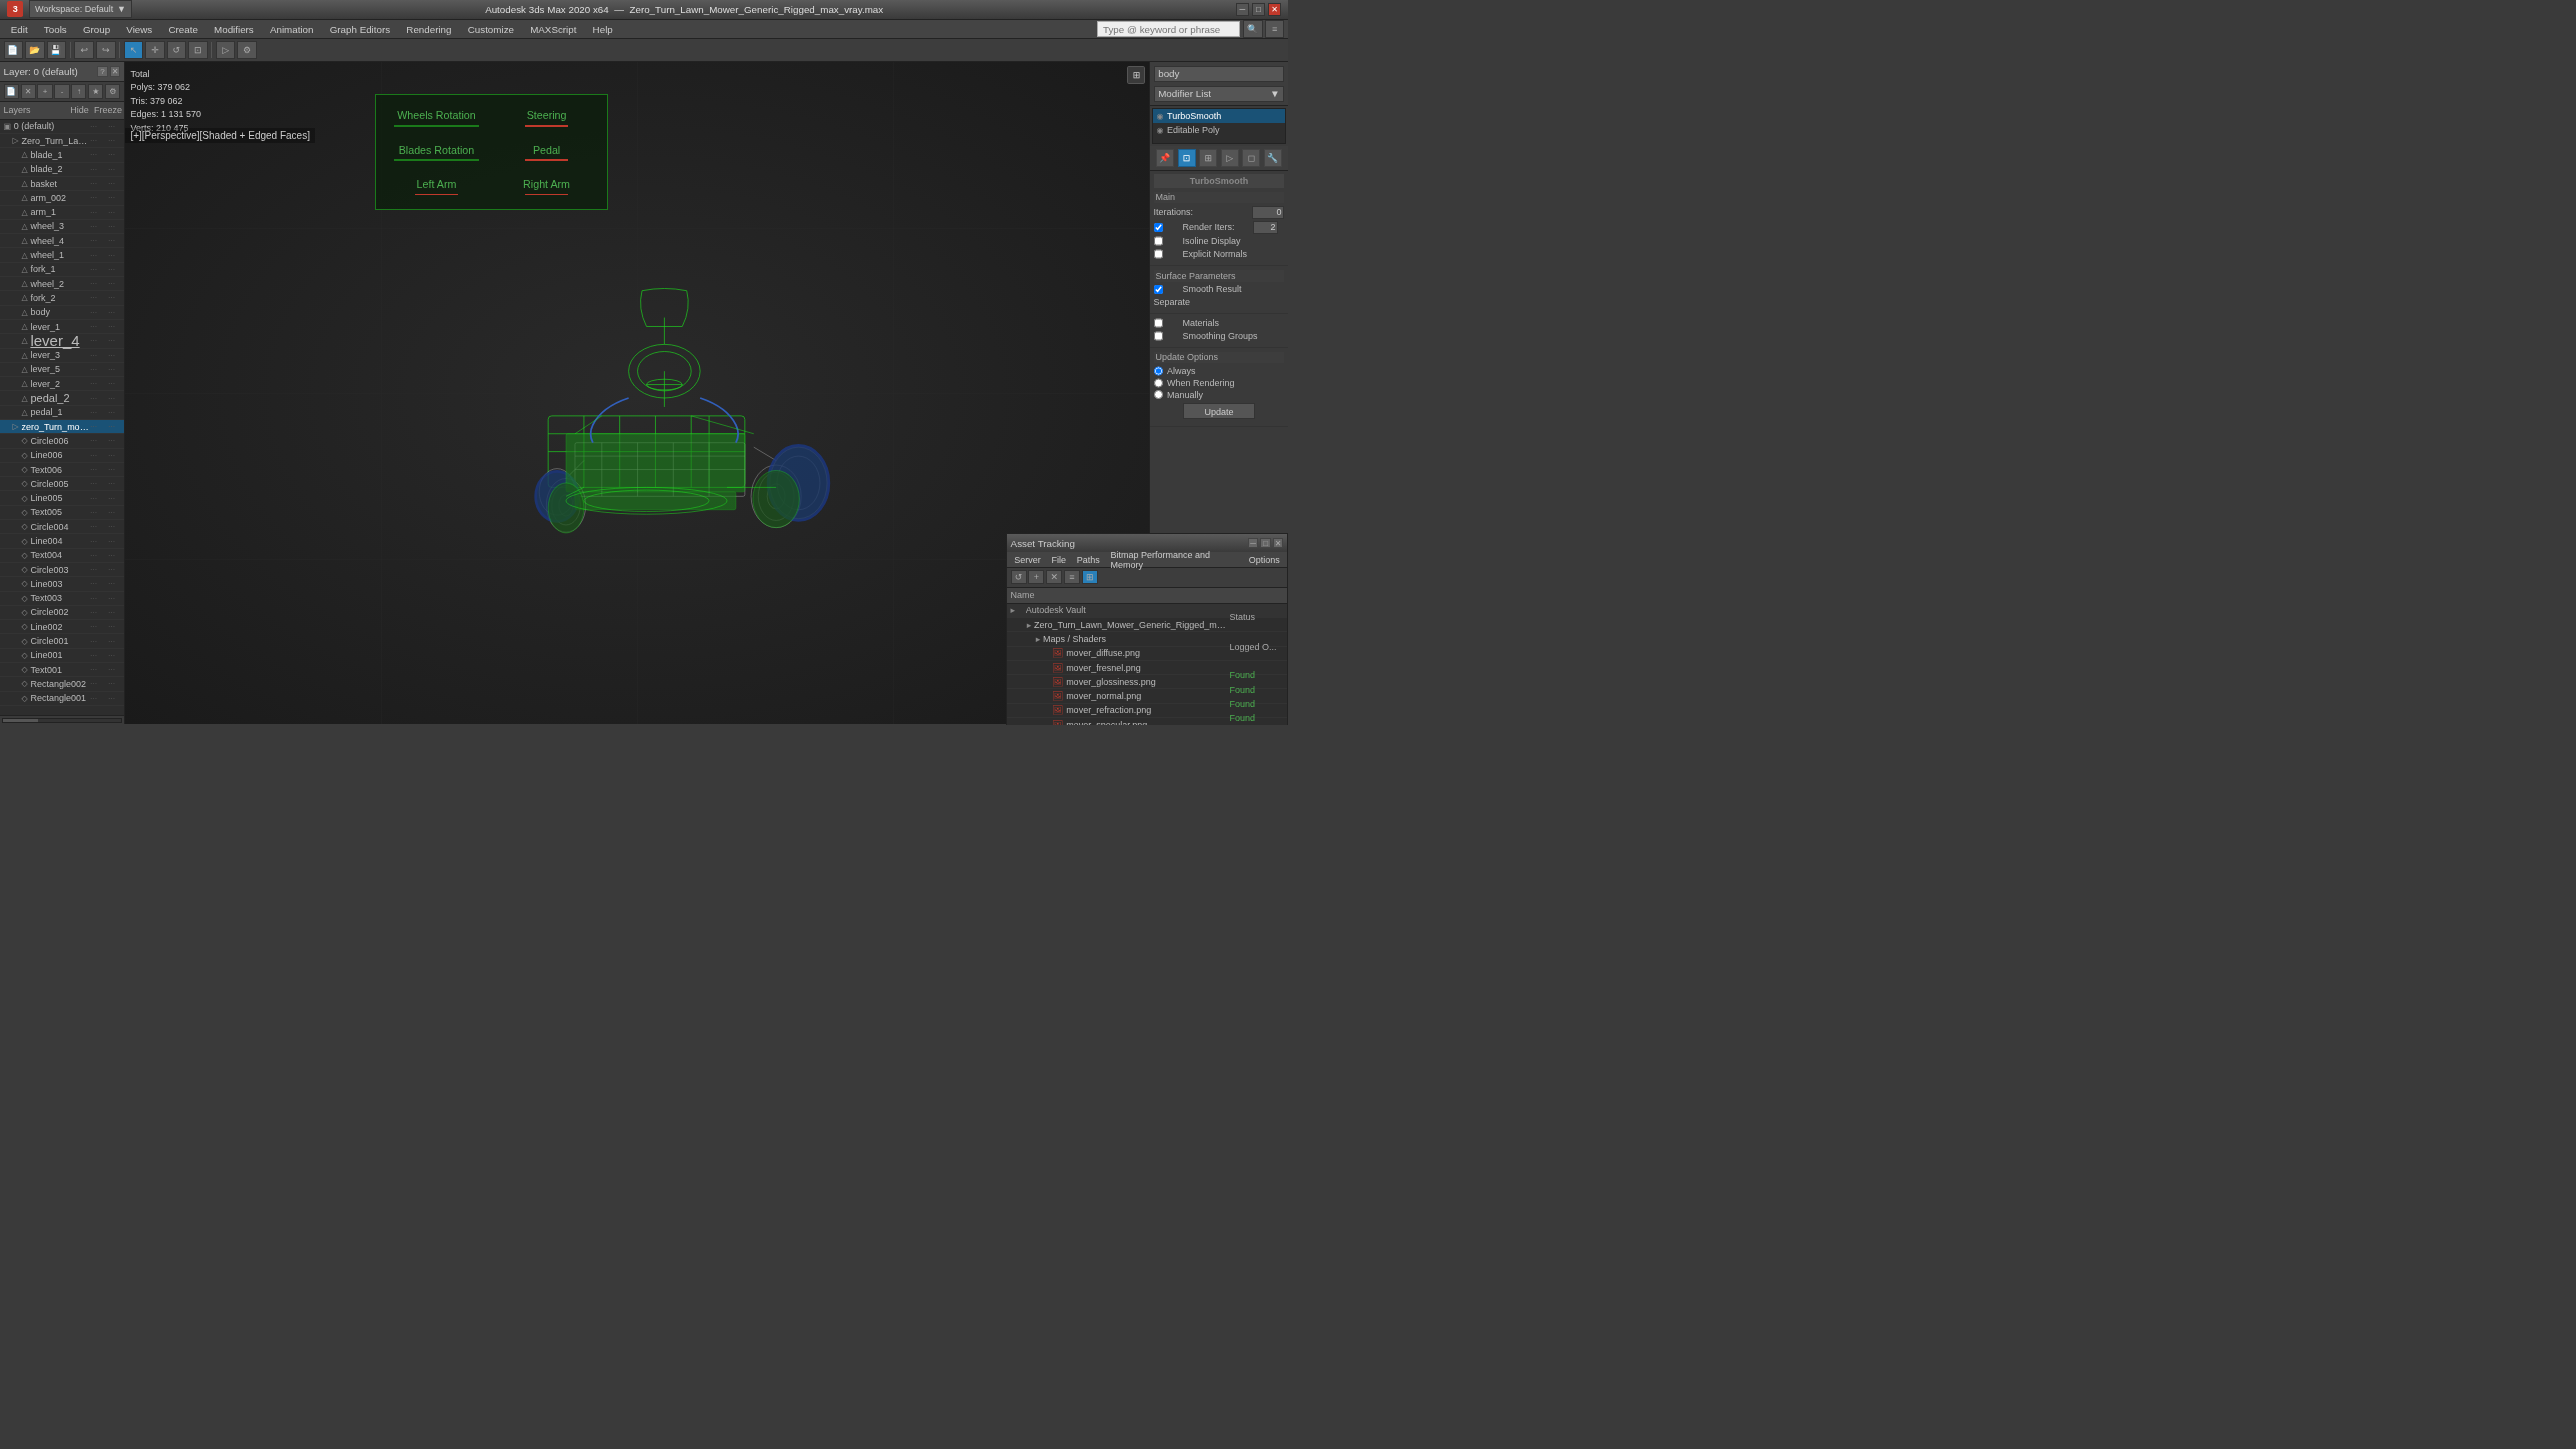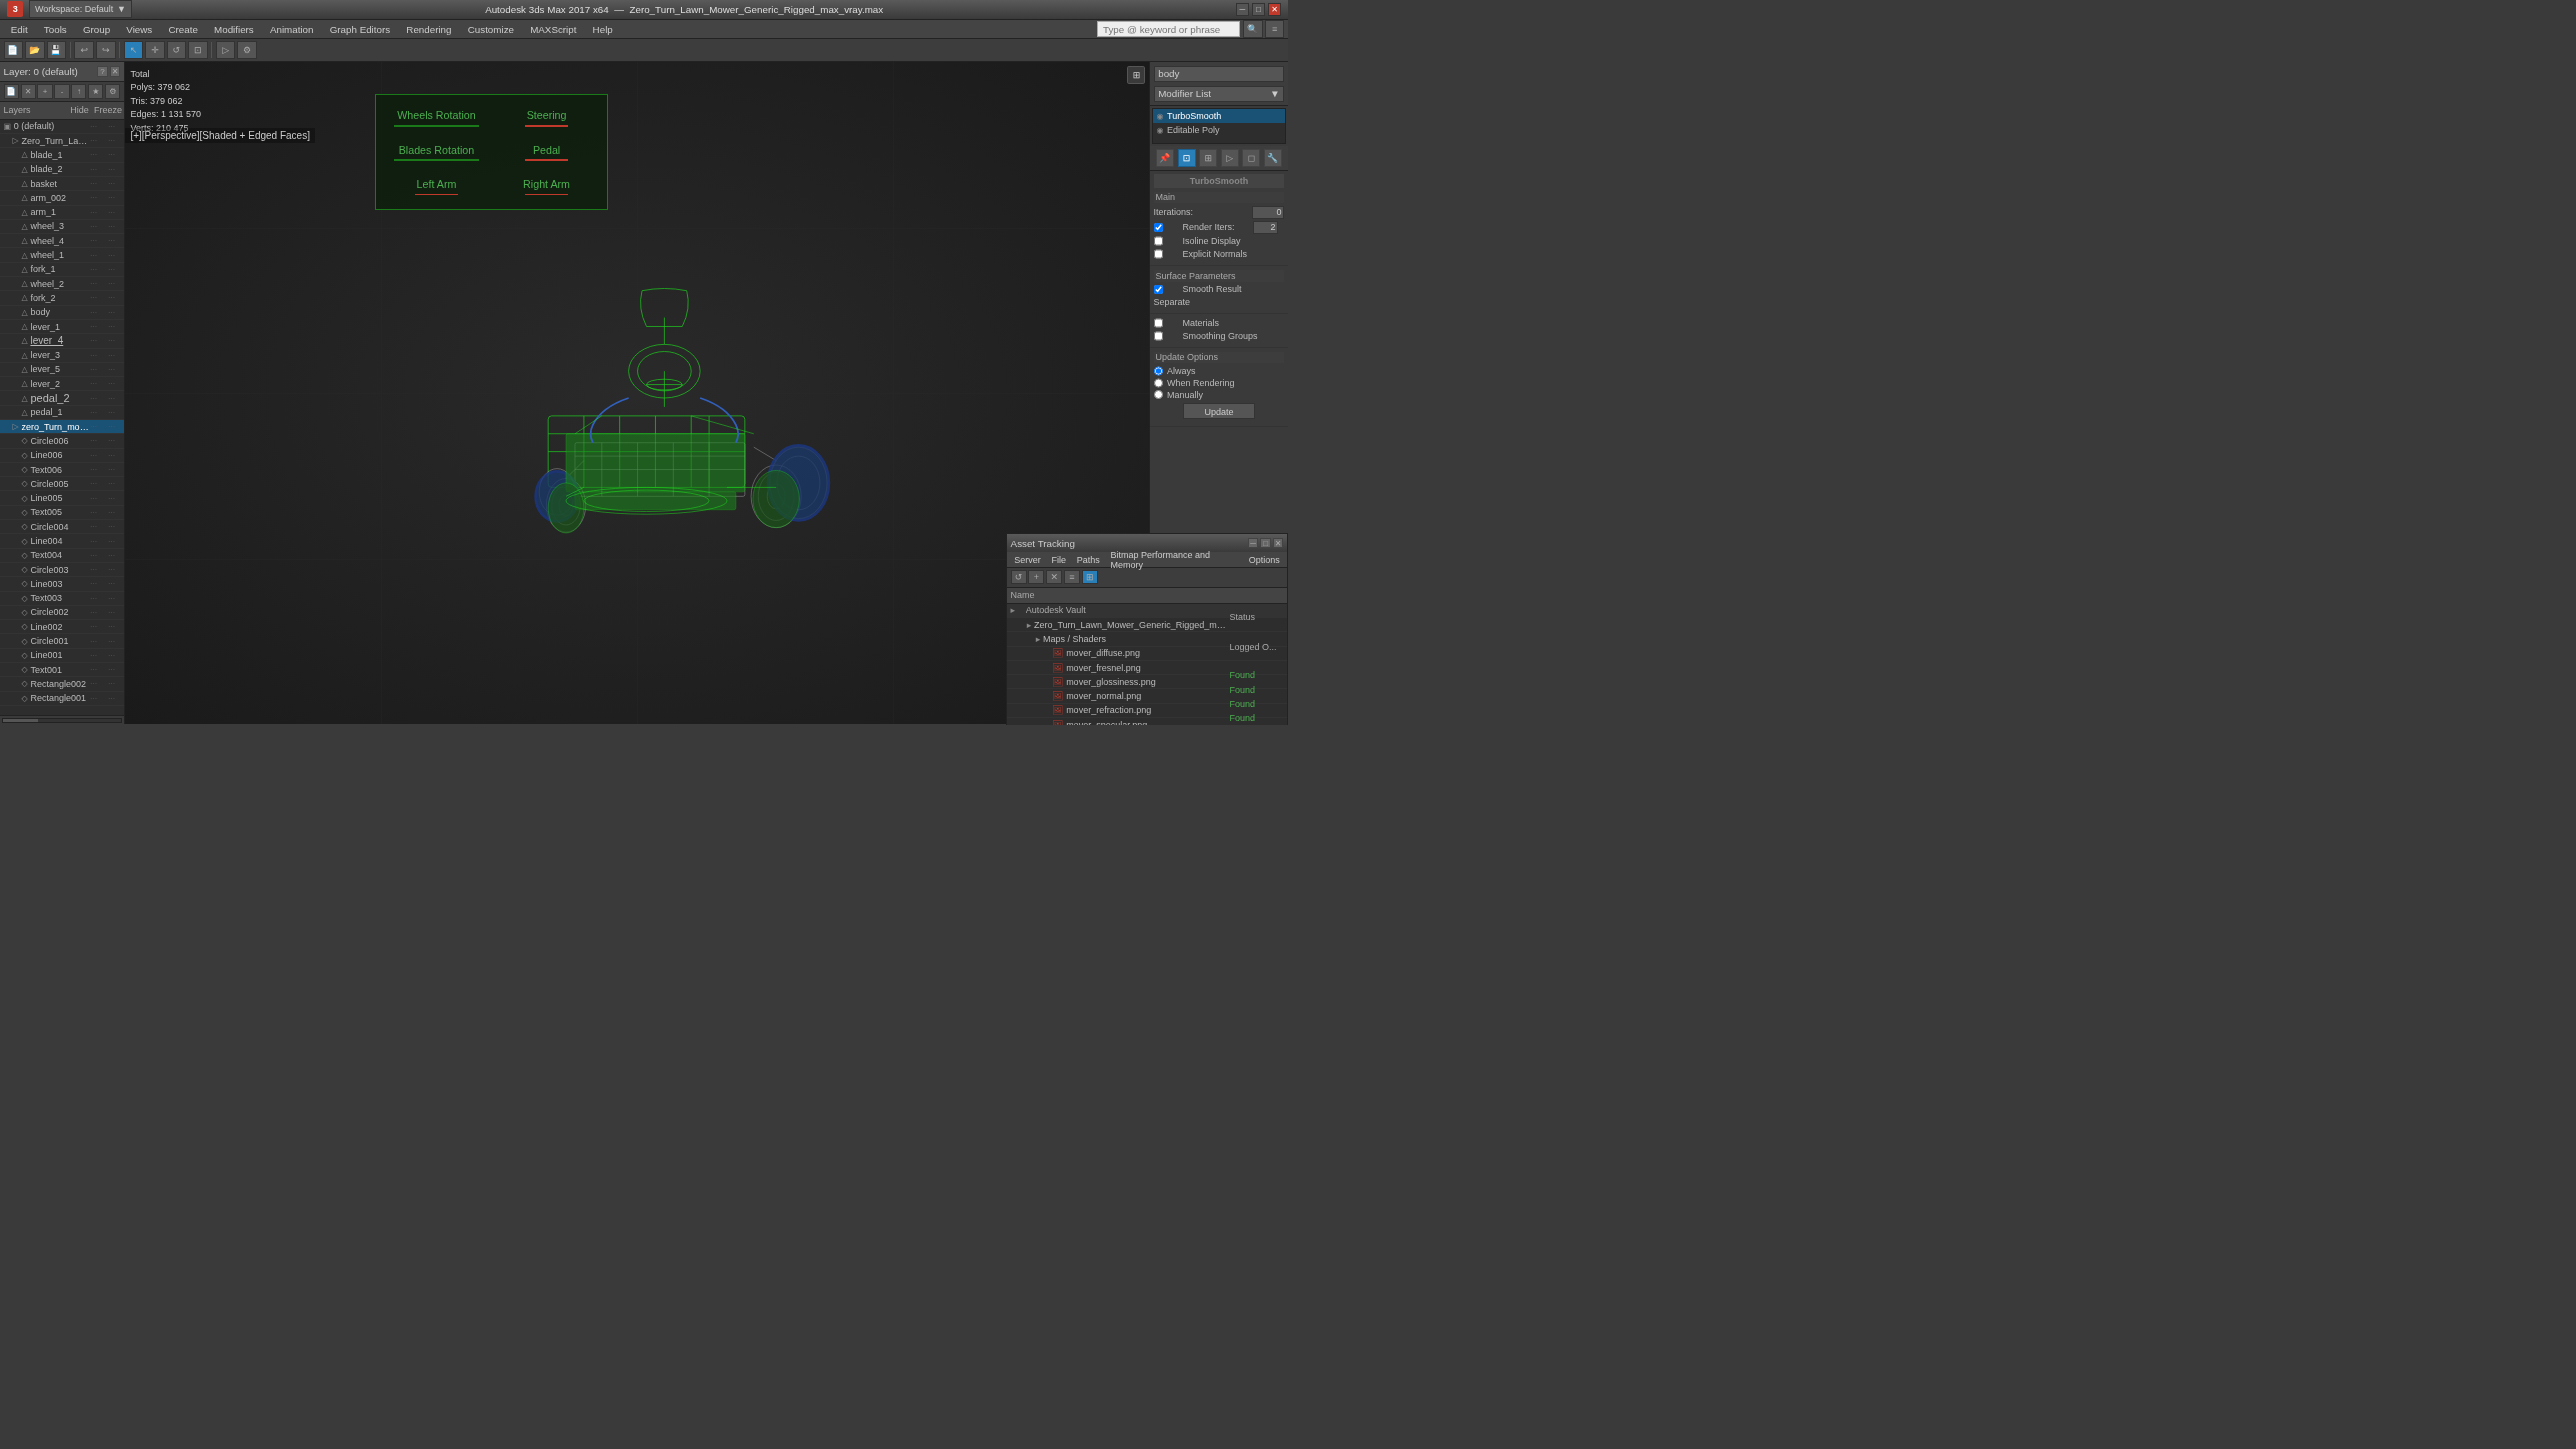--- a/index.html
+++ b/index.html
@@ -579,21 +579,21 @@
   <div id="title-bar-left">
     <div class="logo-icon">
       <span>3</span>
     </div>
     <div class="toolbar-btn" style="width: auto; padding: 0 5.4px; font-size:9px; color:#ccc; background:#555;">
       <span>Workspace: Default</span>
       <span style="margin-left:3.6px;">▼</span>
     </div>
   </div>
   <div id="title-bar-center">
-    <span>Autodesk 3ds Max 2017 x64</span>
+    <span>Autodesk 3ds Max 2020 x64</span>
     &nbsp;—&nbsp;
     <span>Zero_Turn_Lawn_Mower_Generic_Rigged_max_vray.max</span>
   </div>
   <div id="title-bar-right">
     <div class="title-btn">─</div>
     <div class="title-btn">□</div>
     <div class="title-btn" style="background:#c0392b; color:#fff;">✕</div>
   </div>
 </div>
 
@@ -760,21 +760,21 @@
         <div class="layer-item">
       <span style="display:inline-block;width:18px;"></span>
       <span class="item-icon">△</span>
       <span style="flex:1;overflow:hidden;white-space:nowrap;text-overflow:ellipsis;font-size:9px;">lever_1</span>
       <span class="item-dots">···</span>
       <span class="freeze-dots">···</span>
     </div>
         <div class="layer-item">
       <span style="display:inline-block;width:18px;"></span>
       <span class="item-icon">△</span>
-      <span style="flex:1;overflow:hidden;white-space:nowrap;text-overflow:ellipsis;font-size:10px;text-decoration:underline;">lever_4</span>
+      <span style="flex:1;overflow:hidden;white-space:nowrap;text-overflow:ellipsis;font-size:15px;text-decoration:underline;">lever_4</span>
       <span class="item-dots">···</span>
       <span class="freeze-dots">···</span>
     </div>
         <div class="layer-item">
       <span style="display:inline-block;width:18px;"></span>
       <span class="item-icon">△</span>
       <span style="flex:1;overflow:hidden;white-space:nowrap;text-overflow:ellipsis;font-size:9px;">lever_3</span>
       <span class="item-dots">···</span>
       <span class="freeze-dots">···</span>
     </div>

